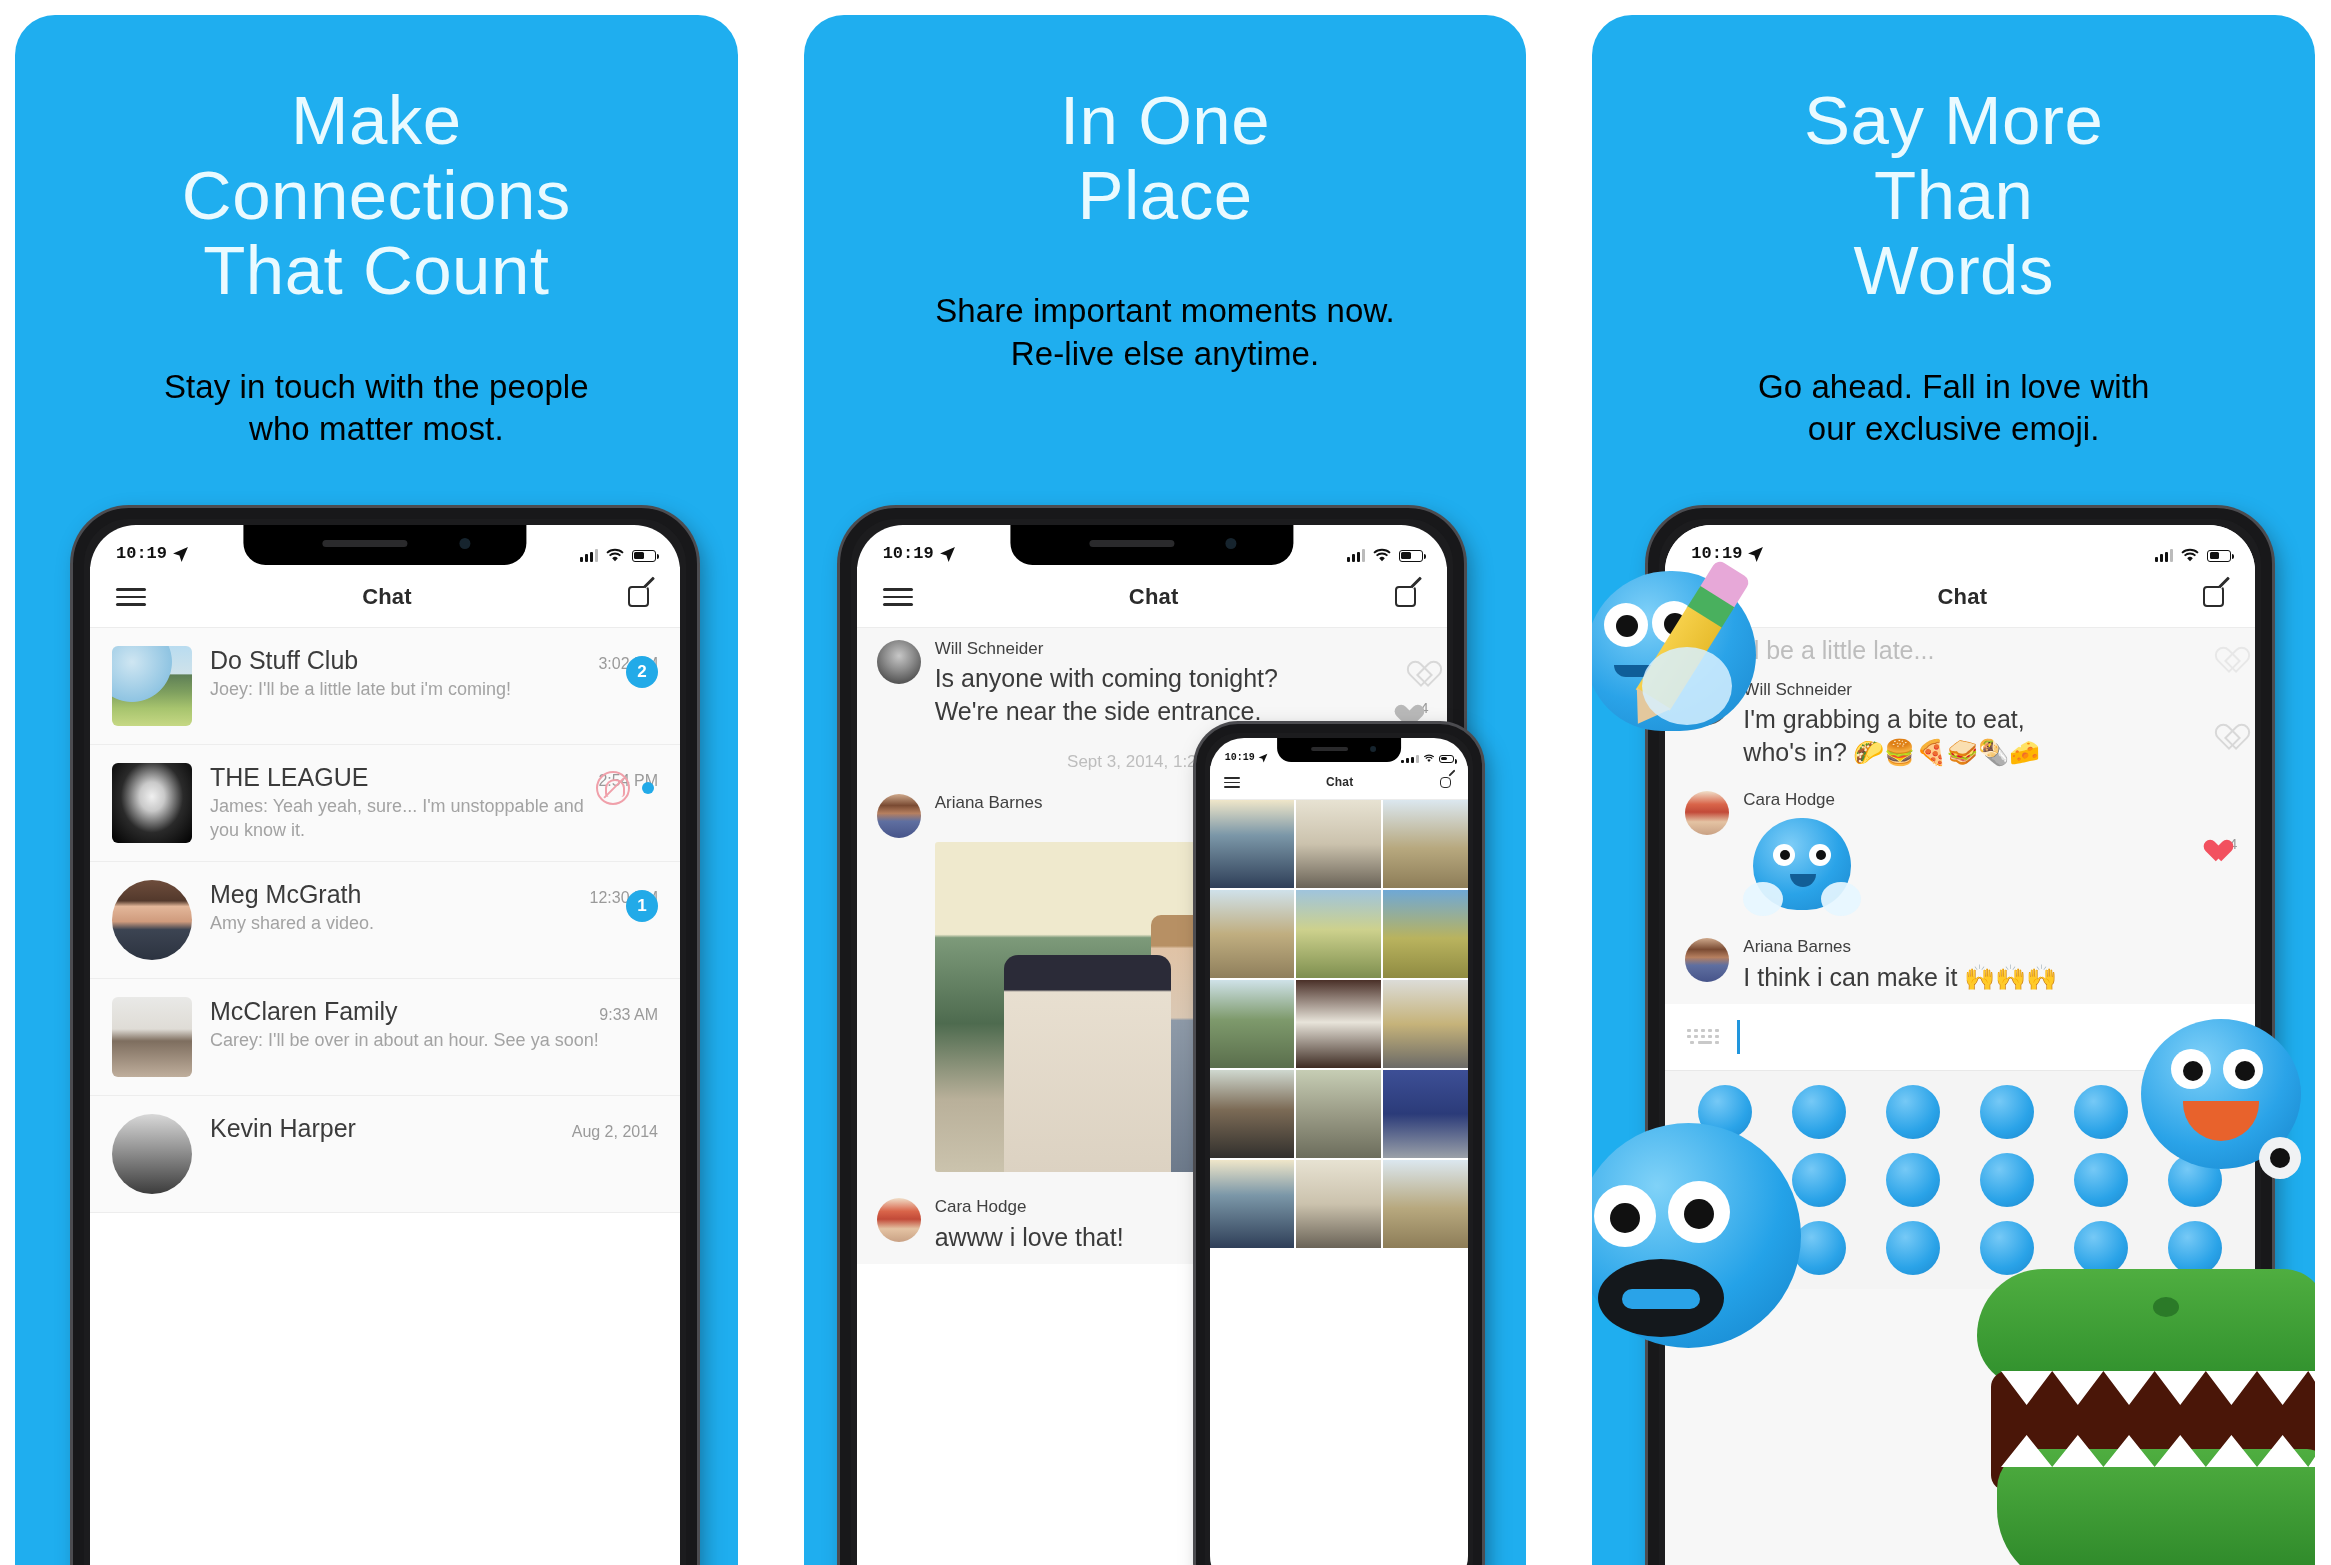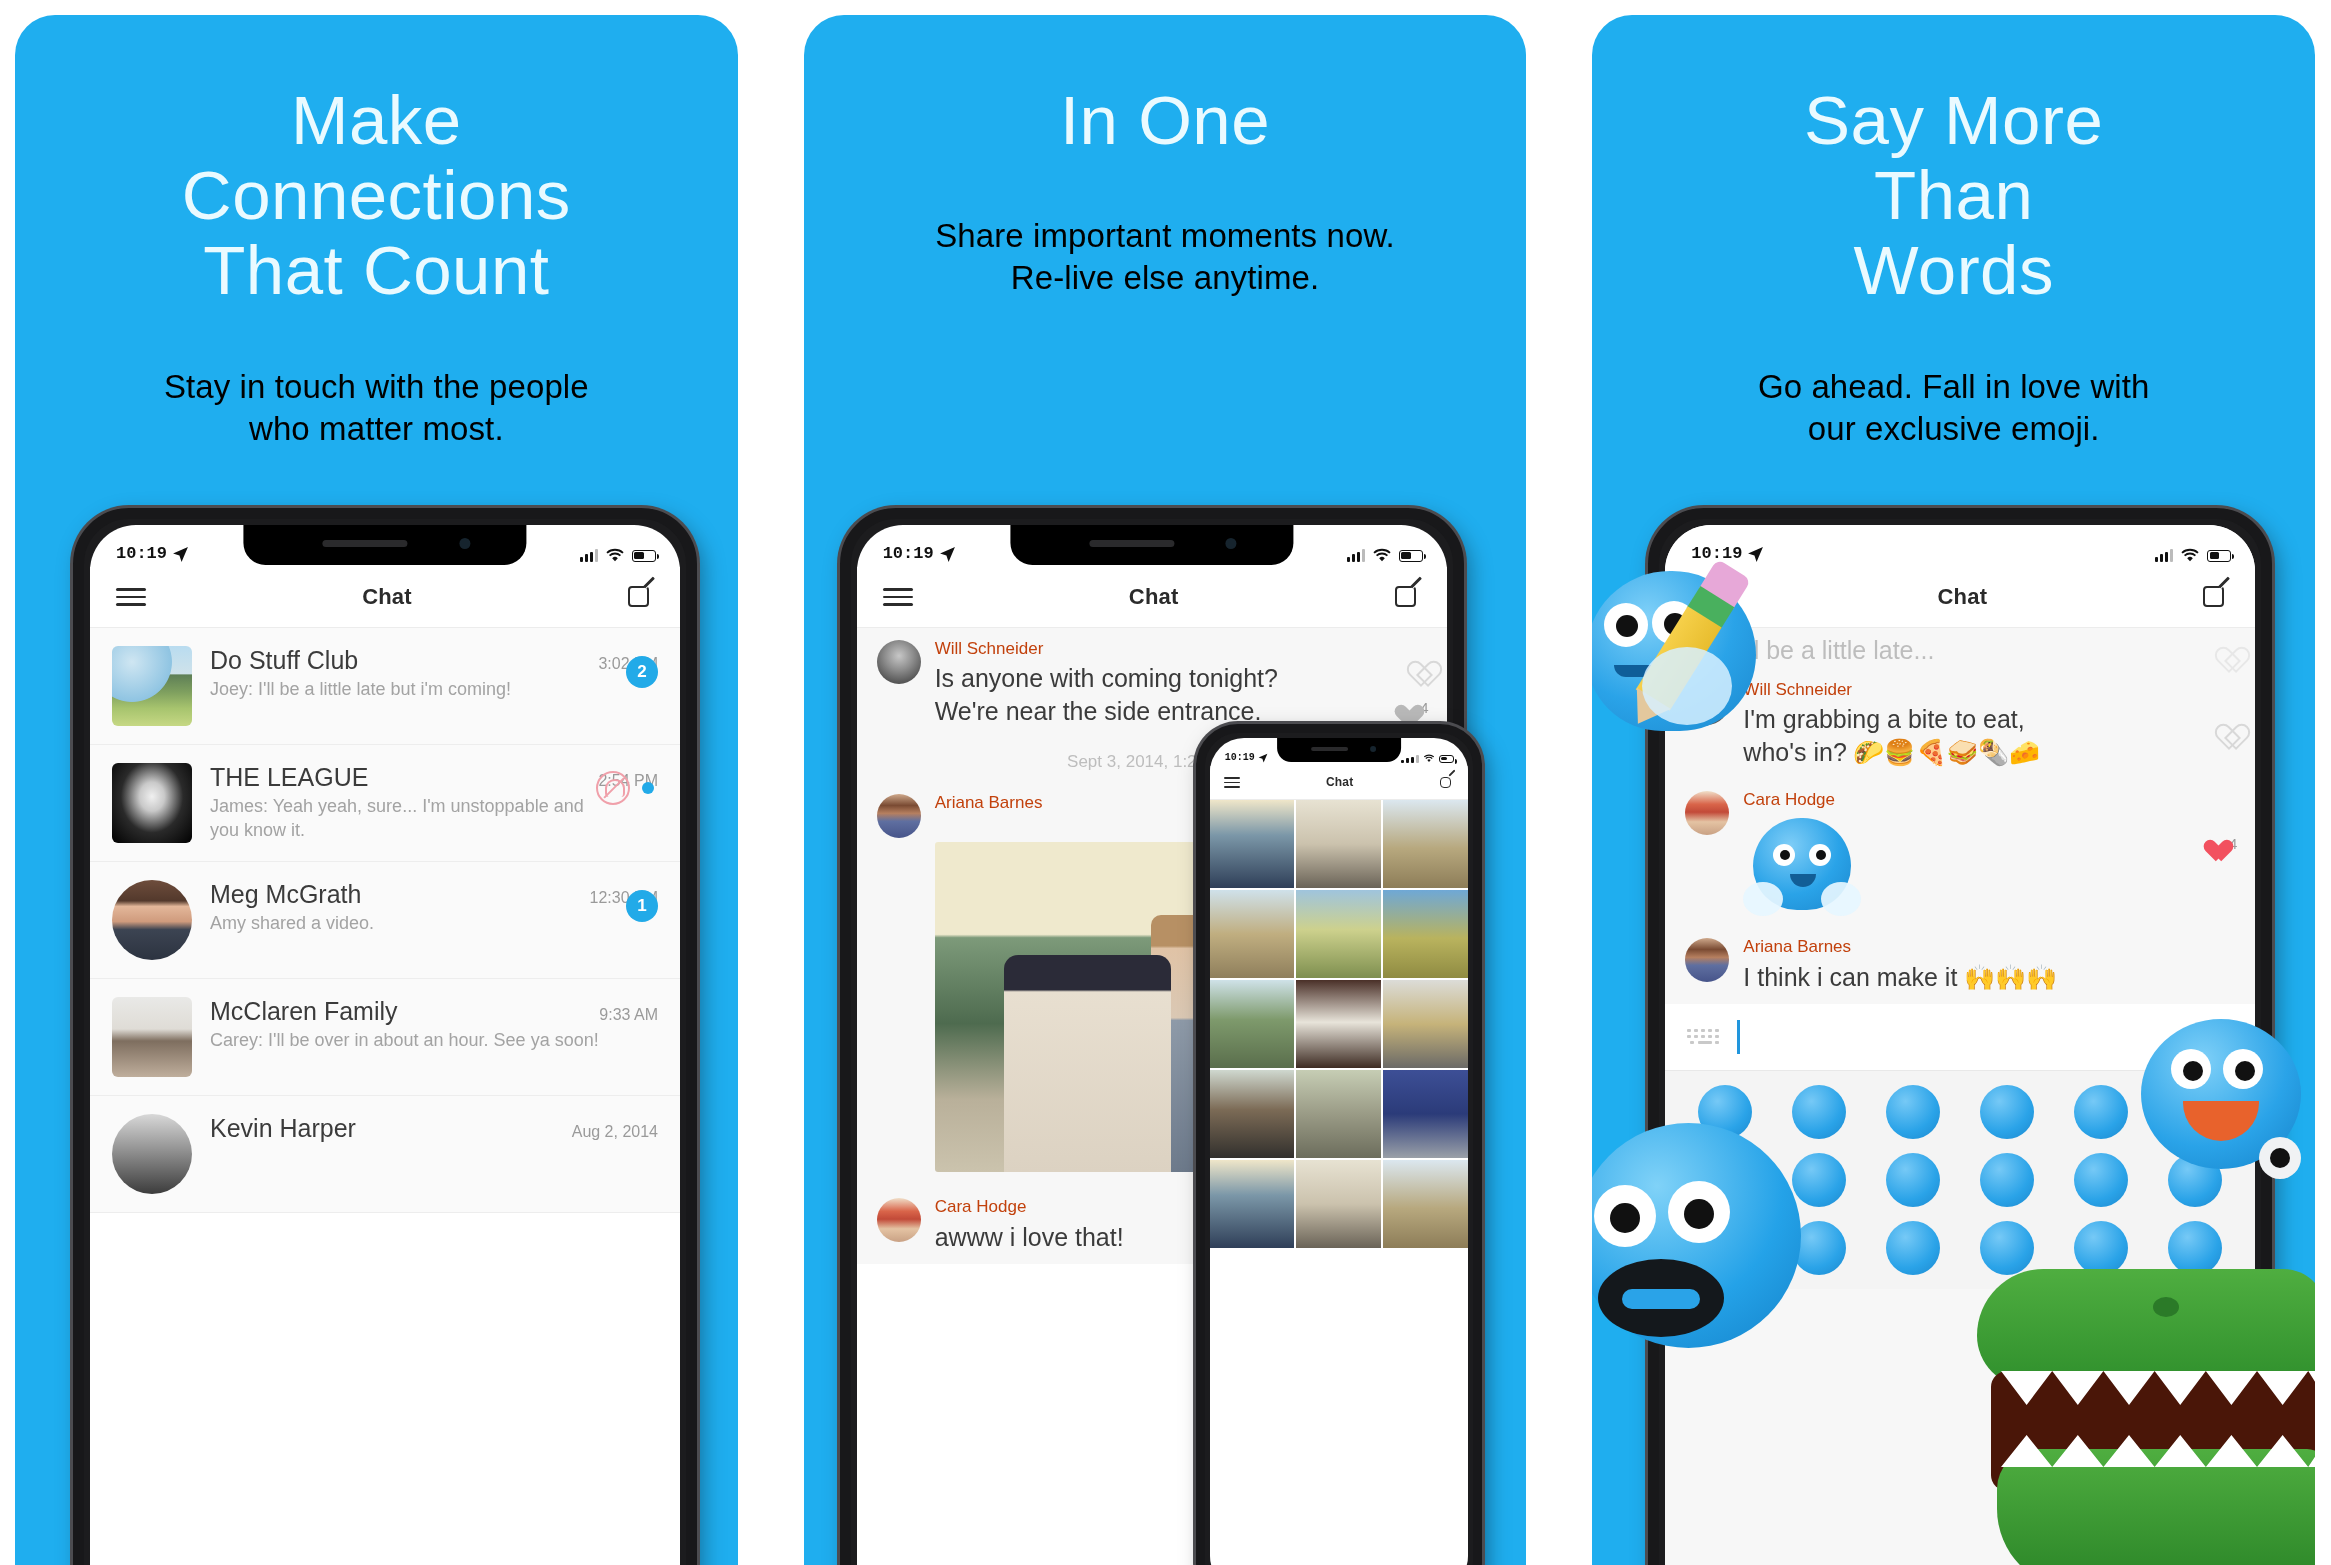--- a/index.html
+++ b/index.html
@@ -140,21 +140,21 @@
   .mute { position:absolute; right:28px; top:-24px; width:34px;height:34px;border:2px solid #f0a0aa;border-radius:50%; }
   .mute::before{content:"";position:absolute;left:7px;top:6px;width:16px;height:16px;border:2px solid #f0a0aa;border-radius:50% 50% 4px 4px;border-bottom:none;}
   .mute::after{content:"";position:absolute;left:2px;top:14px;width:28px;height:2px;background:#f0a0aa;transform:rotate(-45deg);}
   .bluedot{ position:absolute; right:4px; top:-13px; width:12px;height:12px;border-radius:50%;background:#22aae8; }
 
   
   .convo { background:#f7f7f7; }
   .msg { display:flex; gap:14px; padding:12px 20px 10px 20px; position:relative; }
   .av { width:44px;height:44px;flex:0 0 44px;border-radius:50%;overflow:hidden;position:relative; }
   .msgbody{flex:1;min-width:0;}
-  .msgname{ font-size:17px;color:#c2410c;line-height:1.1;margin-bottom:4px; }
+  .msgname{ font-size:17px;color:#404040;line-height:1.1;margin-bottom:4px; }
   .msgtext{ font-size:25px;color:#3b3b3b;line-height:1.32; }
   .react{ position:absolute; right:18px; top:26px; display:flex; align-items:center; gap:4px; }
   .heart-o, .heart-f, .heart-r { width:26px;height:24px;position:relative;display:inline-block; }
   .heart-o::before,.heart-o::after,
   .heart-f::before,.heart-f::after,
   .heart-r::before,.heart-r::after{
     content:"";position:absolute;top:0;width:13px;height:21px;border-radius:13px 13px 0 0;
   }
   .heart-o::before{left:13px;background:transparent;border:2.2px solid #d8d8d8;transform:rotate(45deg);transform-origin:0 100%;}
   .heart-o::after{left:13px;background:transparent;border:2.2px solid #d8d8d8;transform:rotate(-45deg);transform-origin:100% 100%;}
@@ -346,20 +346,21 @@
           </div>
         </div>
       </div>
     </div>
   </div>
 
   <div class="panel">
     <div class="panel-head">
       <div class="headline">
         <div>In One</div>
+        <div>Place</div>
       </div>
       <div class="subline">
         <div>Share important moments now.</div>
         <div>Re-live else anytime.</div>
       </div>
     </div>
 
     <div class="phone" style="left:36px; top:493px; width:624px; height:1140px;">
       <div class="phone-screen">
         <div class="notch">

